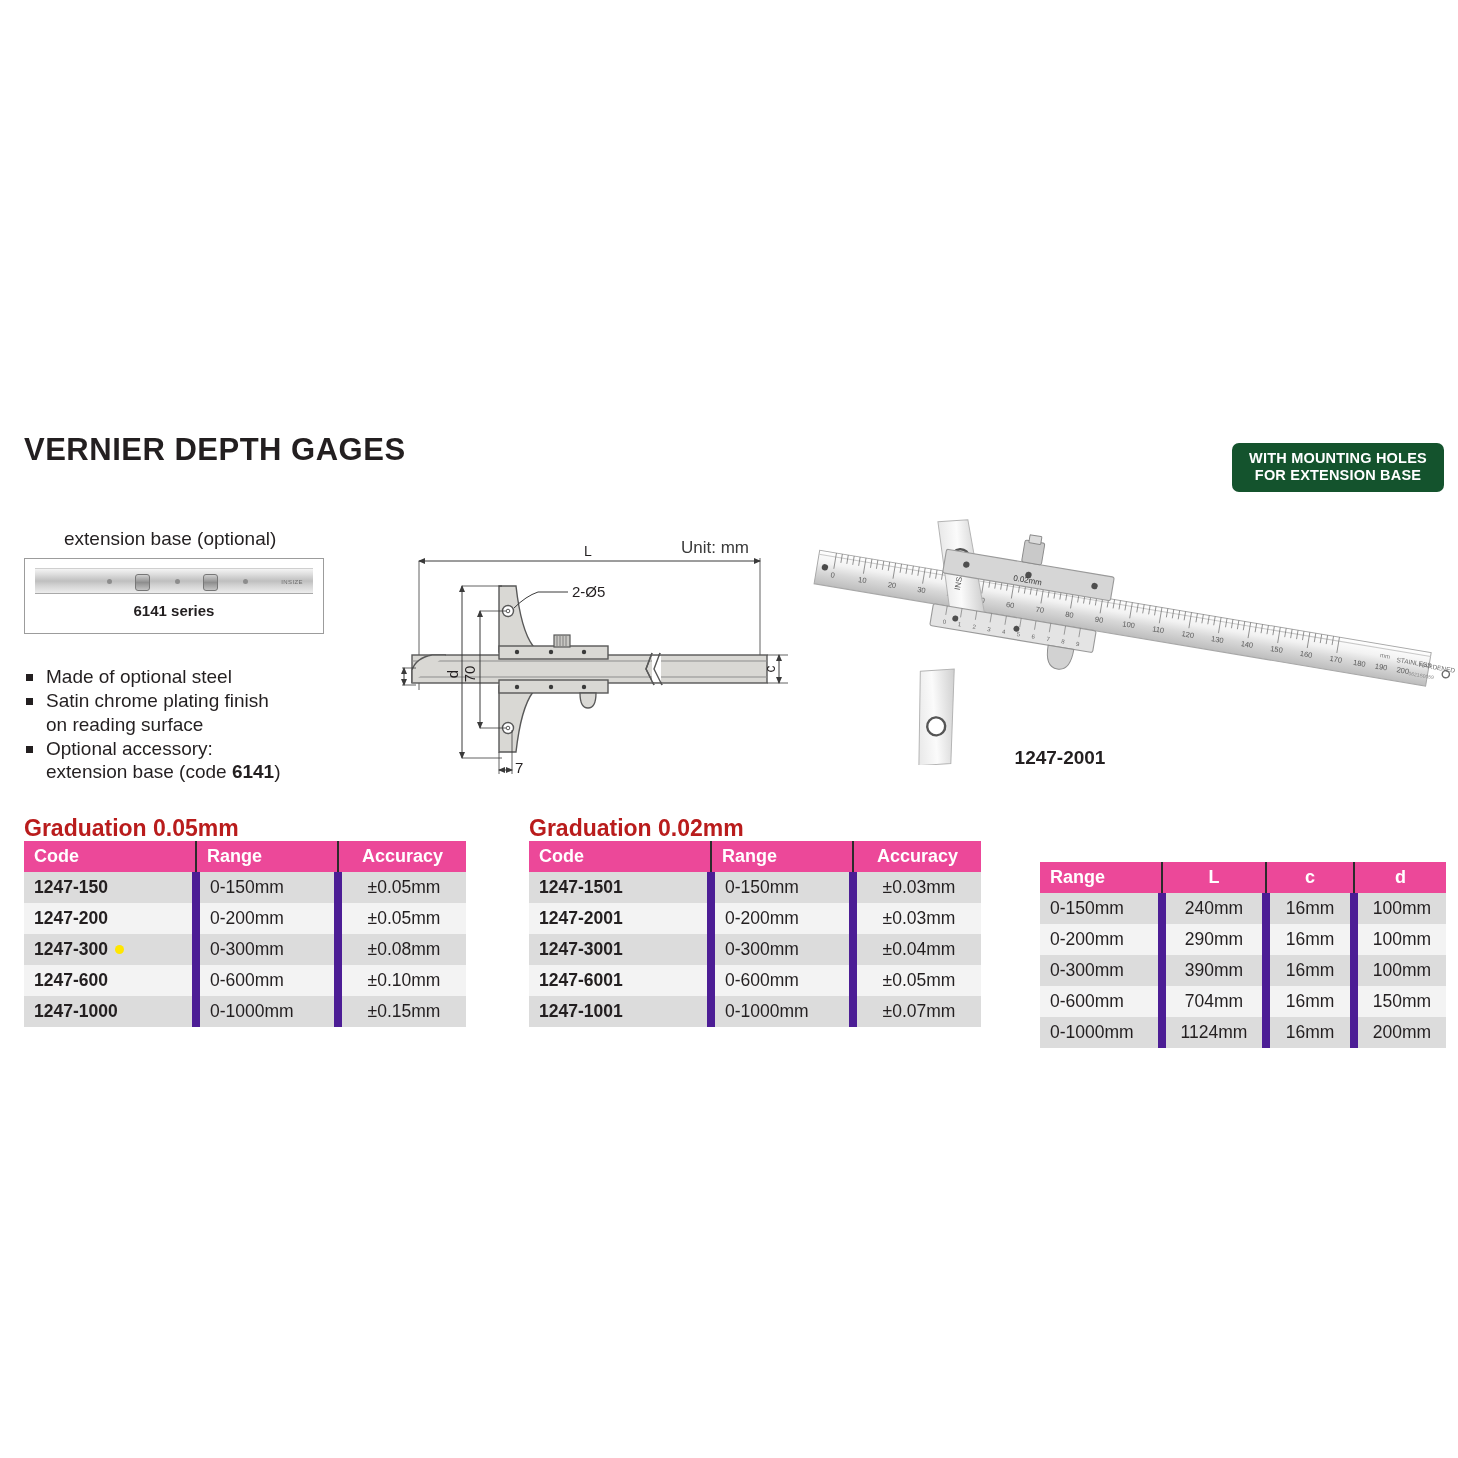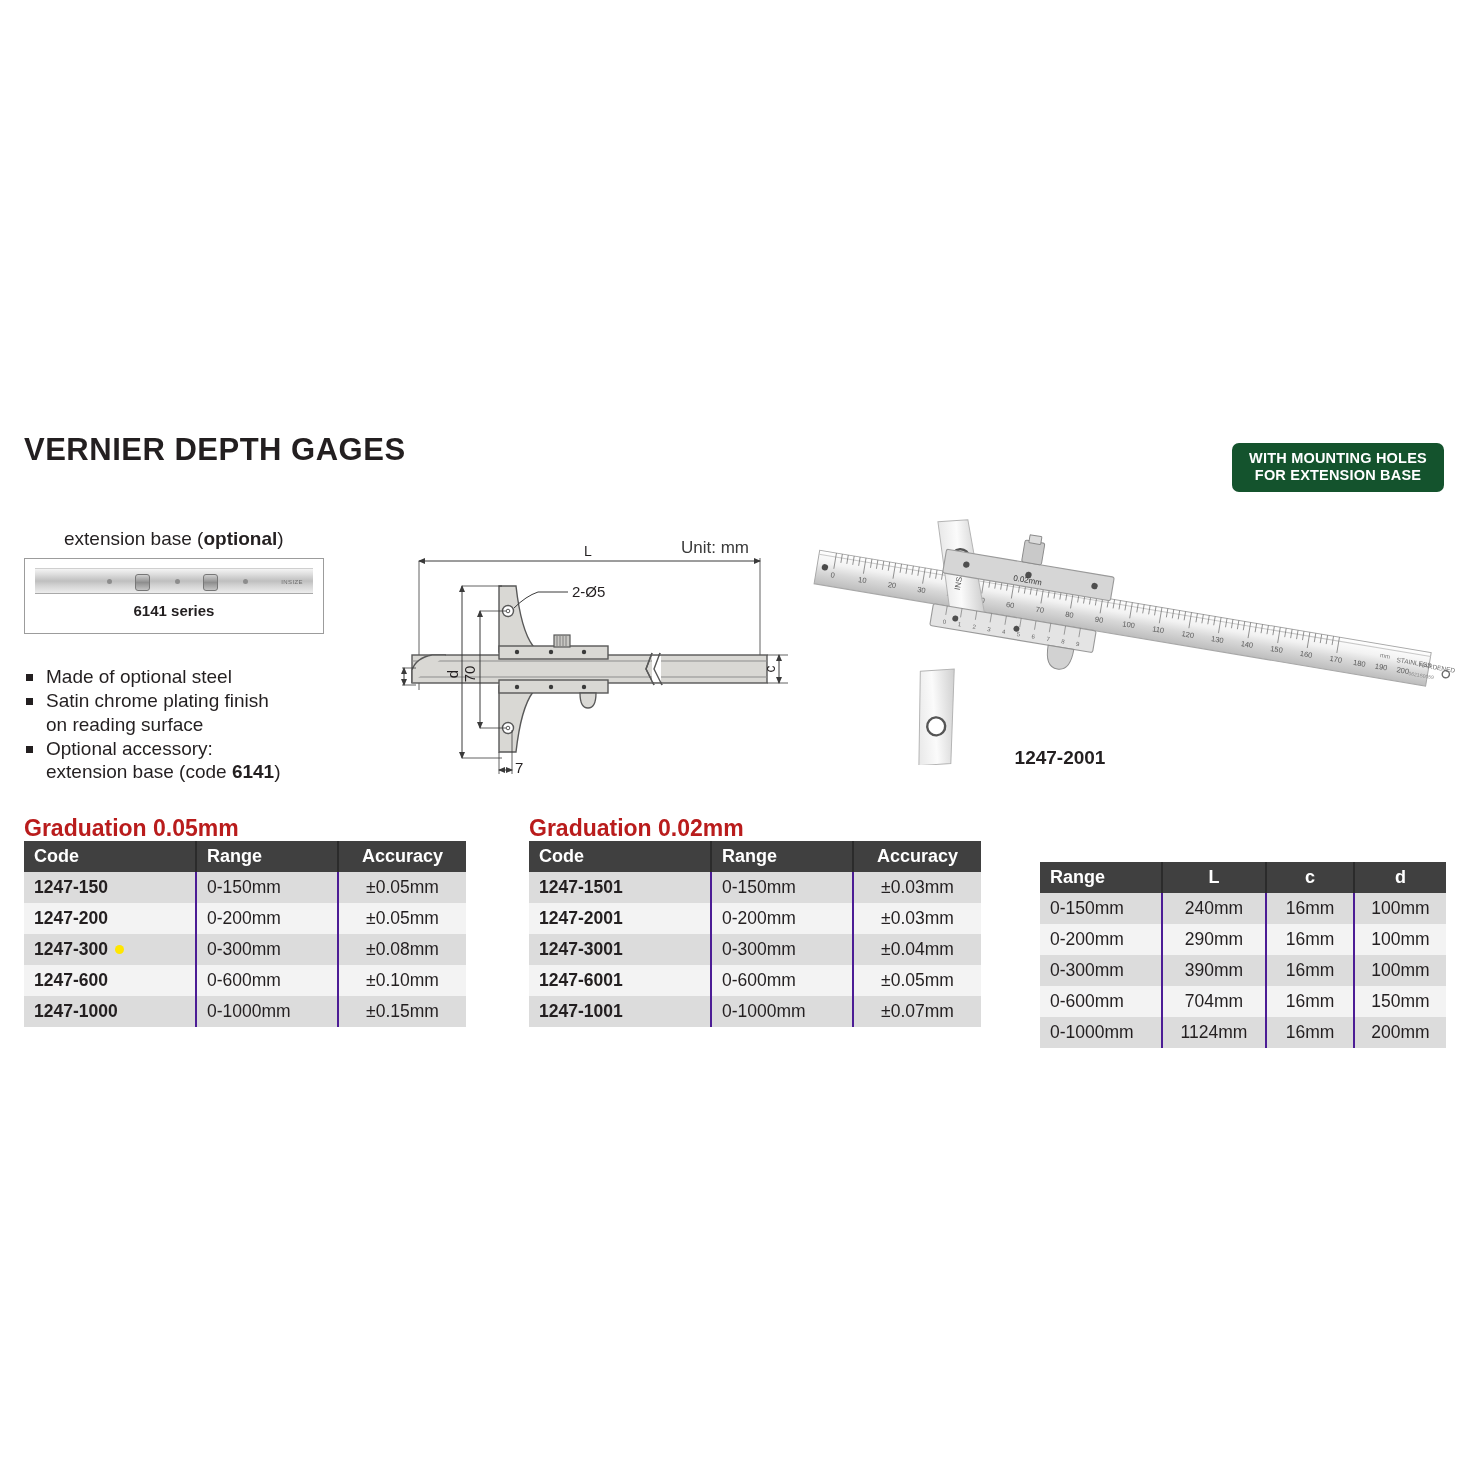--- a/index.html
+++ b/index.html
@@ -47,21 +47,21 @@
   #badge .bl { display: block; }
 
   
   #ext-caption {
     position: absolute;
     left: 64px;
     top: 528px;
     font-size: 19px;
     color: #231f20;
   }
-  #ext-caption b { font-weight: bold; }
+  #ext-caption b { font-weight: normal; }
 
   #ext-box {
     position: absolute;
     left: 24px;
     top: 558px;
     width: 300px;
     height: 76px;
     border: 1.5px solid #9c9c9c;
     background: #ffffff;
     box-sizing: border-box;
@@ -182,35 +182,35 @@
     color: #b91c1c;
   }
   table.spec {
     position: absolute;
     border-collapse: collapse;
     font-size: 17.5px;
     color: #231f20;
     table-layout: fixed;
   }
   table.spec th {
-    background: #404040;
+    background: #ec4899;
     color: #ffffff;
     font-weight: bold;
     font-size: 18px;
     padding: 5px 10px;
     text-align: left;
     border-right: 2px solid #2b2b2b;
     height: 25px;
     box-sizing: border-box;
   }
   table.spec th:last-child { border-right: none; }
   table.spec th.ctr { text-align: center; margin-left: 20px; }
   table.spec td {
     padding: 4px 10px;
-    border-right: 2px solid #4c1d95;
+    border-right: 8px solid #4c1d95;
     height: 31px;
     box-sizing: border-box;
     white-space: nowrap;
   }
   table.spec td:last-child { border-right: none; }
   table.spec tbody tr:nth-child(odd)  { background: #dcdcdc; }
   table.spec tbody tr:nth-child(even) { background: #f3f3f3; }
   table.spec td.code { font-weight: bold; }
   table.spec td.ctr { text-align: center; }
   .ydot {

